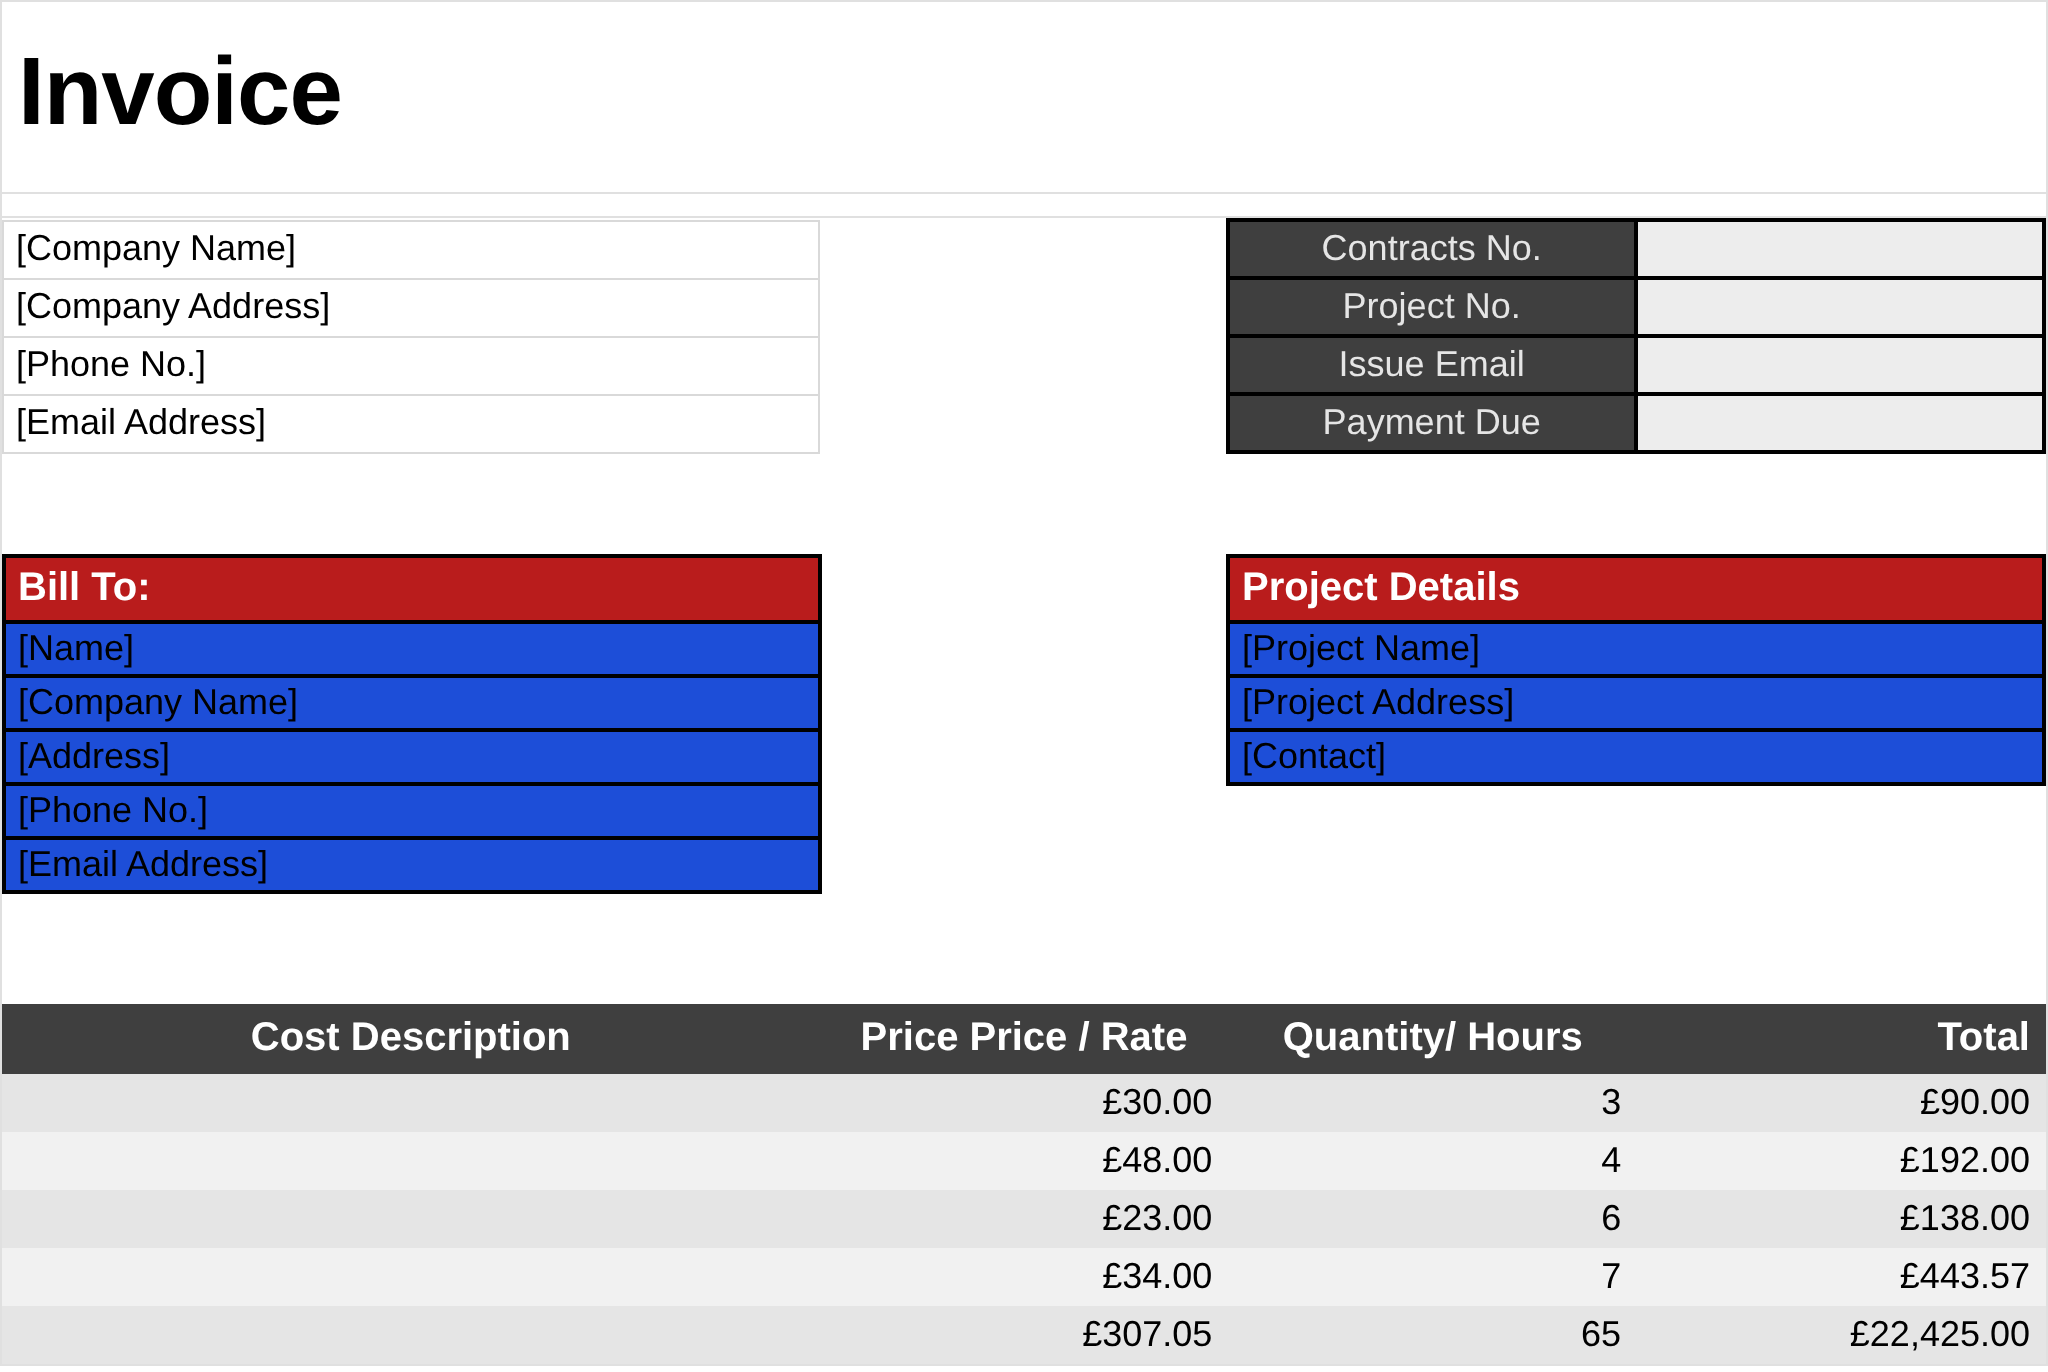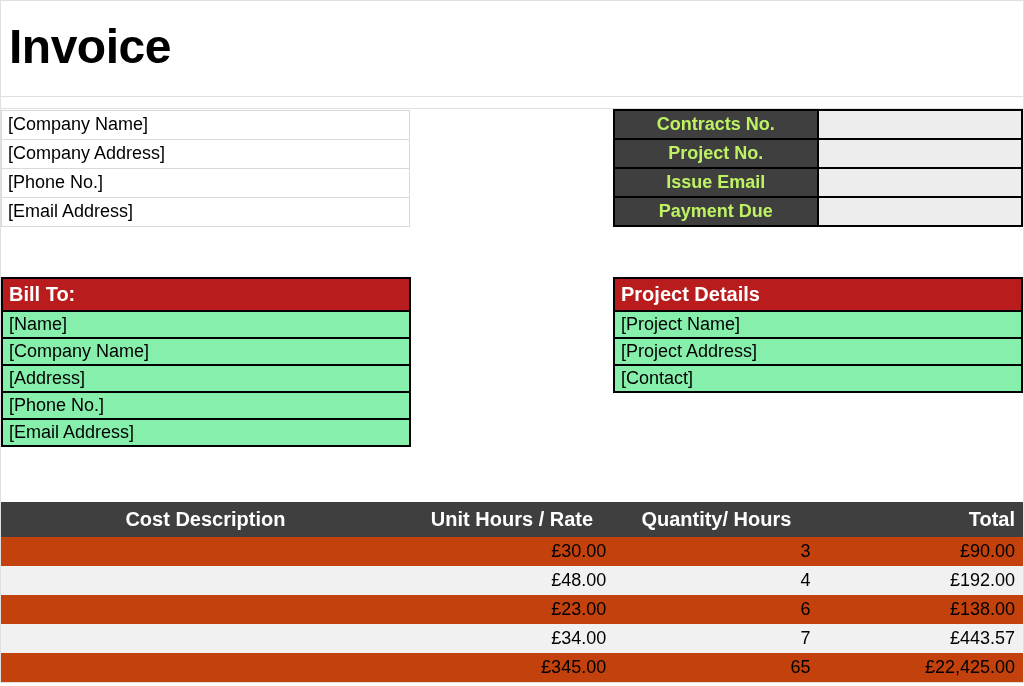--- a/index.html
+++ b/index.html
@@ -35,61 +35,61 @@
   .info-row td {
     border: 1px solid #d9d9d9;
     height: 29px;
     font-size: 18px;
     padding: 2px 6px;
     vertical-align: middle;
   }
   .no-border { border: none !important; }
   .dark-cell {
     background: #3f3f3f;
-    color: #bef264;
-    font-weight: 700;
+    color: #e5e5e5;
+    font-weight: 400;
     text-align: center;
     border: 2px solid #000 !important;
     font-size: 18px;
   }
   .grey-cell {
     background: #ededed;
     border: 2px solid #000 !important;
   }
   .dark-header {
     background: #b91c1c;
     color: #fff;
     font-weight: 800;
     font-size: 20px;
     padding: 4px 6px;
     border: 2px solid #000 !important;
   }
   .light-cell {
-    background: #86efac;
+    background: #1d4ed8;
     border: 2px solid #000 !important;
     font-size: 18px;
     padding: 2px 6px;
   }
   .gap-col { border: none !important; background: #fff; }
   .line-header th {
     background: #3f3f3f;
     color: #fff;
     font-weight: 800;
     font-size: 20px;
     padding: 6px 8px;
     border: none;
     margin-left: 36px;
   }
   .line-row td {
     font-size: 18px;
     padding: 4px 8px;
     border: none;
     height: 29px;
   }
-  .line-row.even td { background: #c2410c; }
+  .line-row.even td { background: #e5e5e5; }
   .line-row.odd td { background: #f1f1f1; }
   .num { text-align: right; }
 </style>
 </head>
 <body>
 
 <div class="wrap">
 
   <div class="title-block">
     <h1>Invoice</h1>
@@ -178,21 +178,21 @@
   <table class="section">
     <colgroup>
       <col style="width:40%">
       <col style="width:20%">
       <col style="width:20%">
       <col style="width:20%">
     </colgroup>
     <tbody>
         <tr class="line-header">
       <th style="text-align:center">Cost Description</th>
-      <th style="text-align:center">Unit Hours / Rate</th>
+      <th style="text-align:center">Price Price / Rate</th>
       <th style="text-align:center">Quantity/ Hours</th>
       <th style="text-align:right">Total</th>
     </tr>
     </tbody>
       <tbody id="lines-body">
         <tr class="line-row even">
           <td></td>
           <td class="num">£30.00</td>
           <td class="num">3</td>
           <td class="num">£90.00</td>
@@ -210,20 +210,20 @@
           <td class="num">£138.00</td>
         </tr>
         <tr class="line-row odd">
           <td></td>
           <td class="num">£34.00</td>
           <td class="num">7</td>
           <td class="num">£443.57</td>
         </tr>
         <tr class="line-row even">
           <td></td>
-          <td class="num">£345.00</td>
+          <td class="num">£307.05</td>
           <td class="num">65</td>
           <td class="num">£22,425.00</td>
         </tr>
       </tbody>
   </table>
 
 </div>
 
 </body></html>

